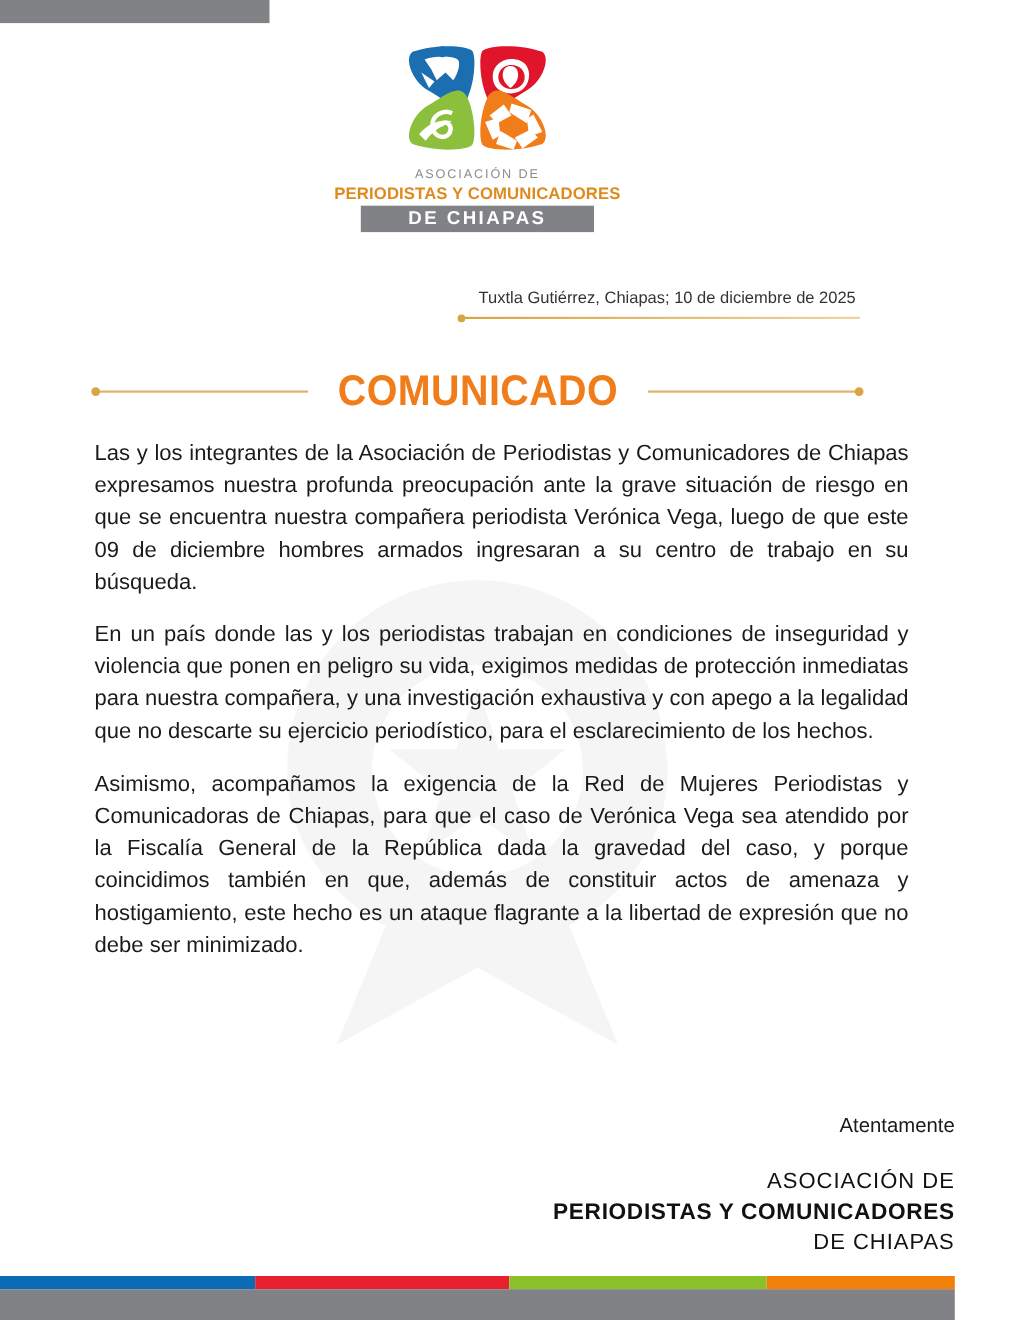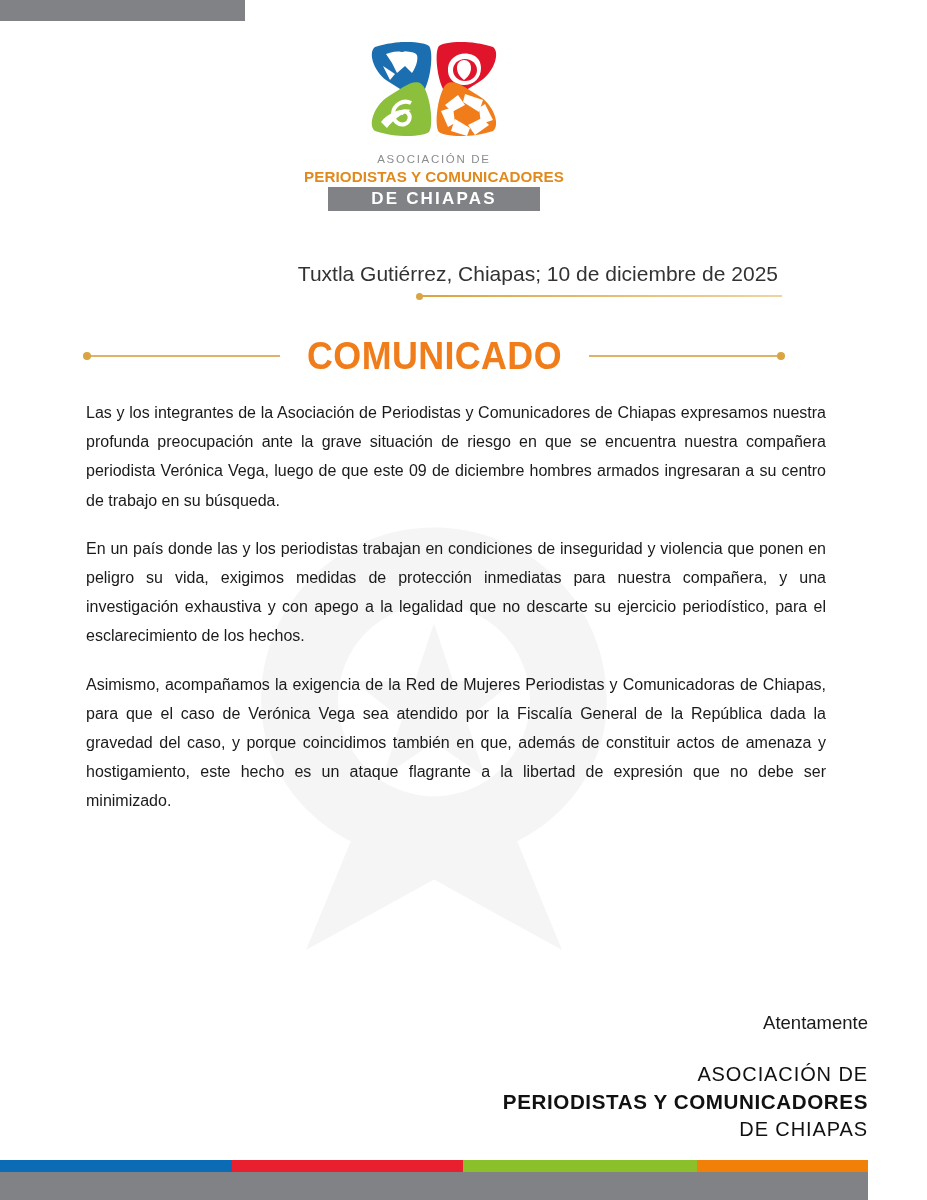--- a/index.html
+++ b/index.html
@@ -101,21 +101,21 @@
 
   
   #date-block {
     position: absolute;
     top: 262px;
     left: 86px;
     right: 86px;
   }
   #date-text {
     text-align: right;
-    font-size: 21px;
+    font-size: 15px;
     color: #333333;
     padding-right: 4px;
   }
   #date-rule {
     position: relative;
     margin-top: 9px;
     margin-left: 333px;
     height: 2px;
     background: linear-gradient(to right, #d9a441, #f0d3a0);
   }
@@ -168,21 +168,21 @@
   }
 
   
   #body-block {
     position: absolute;
     top: 398px;
     left: 86px;
     width: 756px;
   }
   .para {
-    font-size: 16px;
+    font-size: 20px;
     line-height: 29.2px;
     color: #1a1a1a;
     text-align: justify;
     text-justify: inter-word;
     margin: 0 16px 19px 0;
   }
   .para-bold {
     font-weight: bold;
     margin-bottom: 22px;
   }

